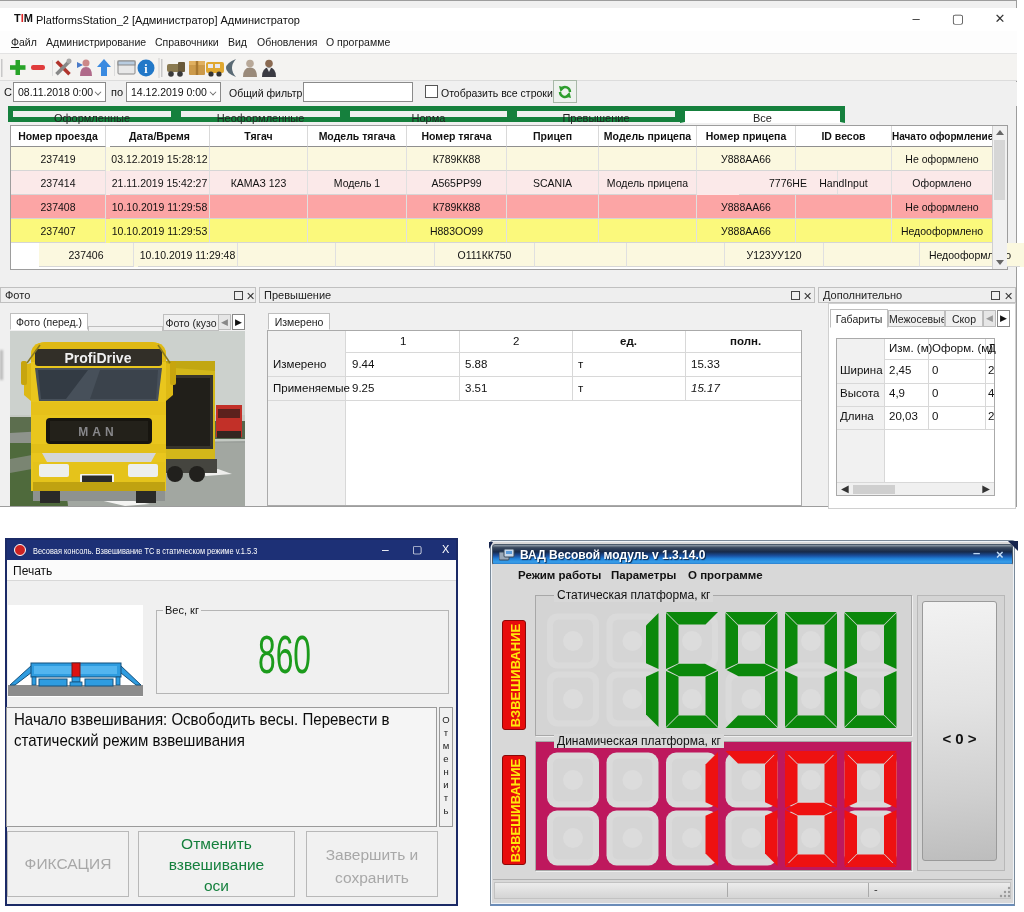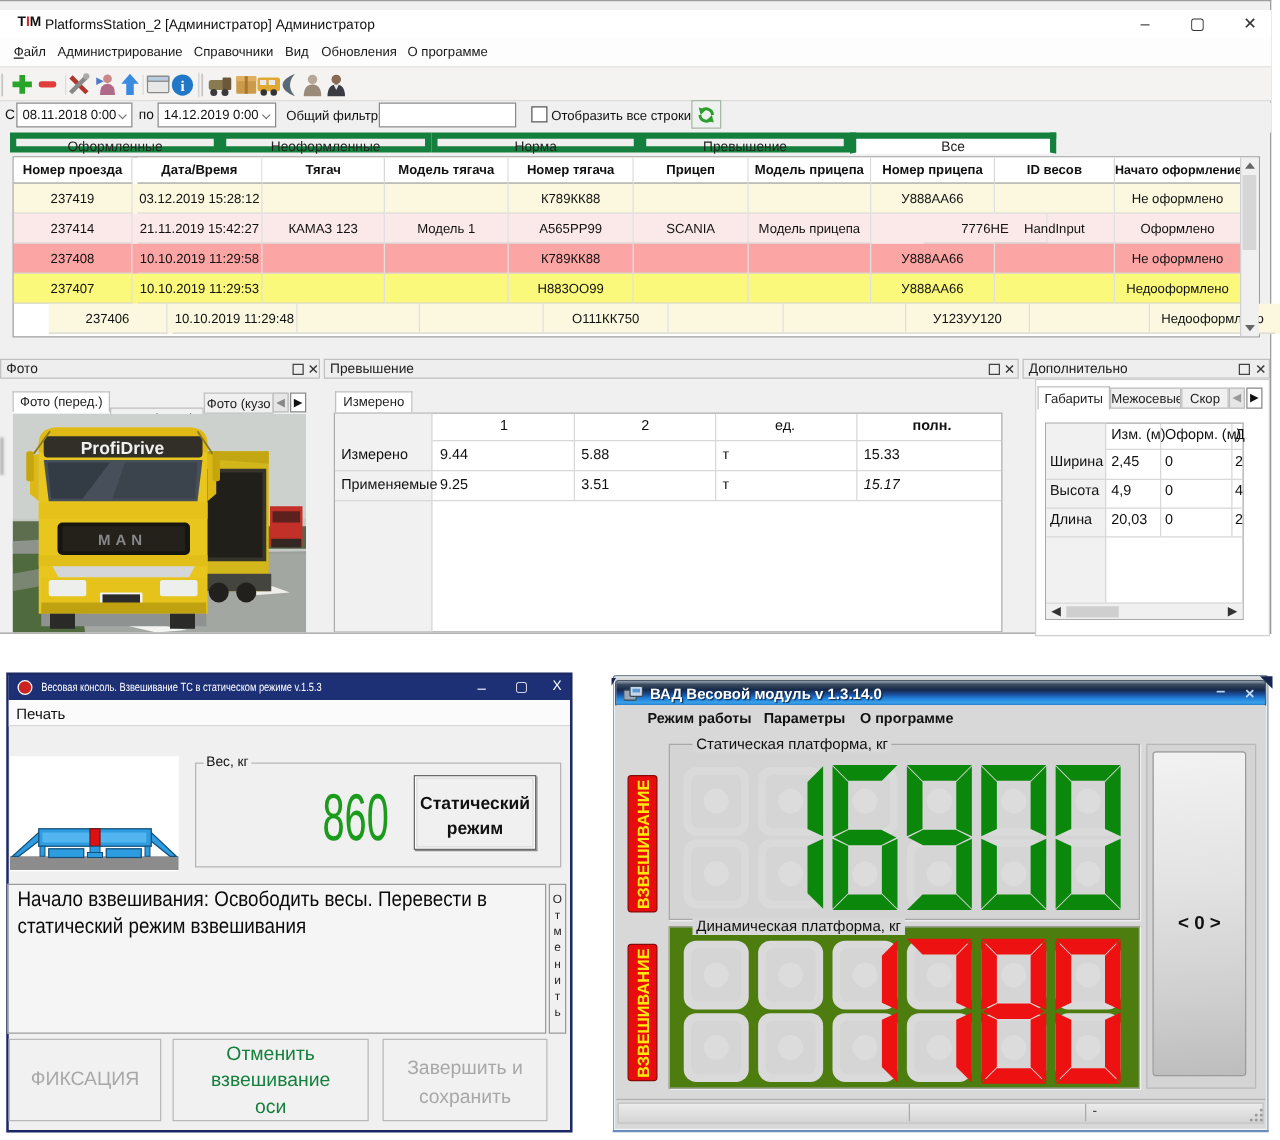--- a/index.html
+++ b/index.html
@@ -293,21 +293,21 @@
 <div class="white-pane abs" style="left:267px;top:330px;width:535px;height:176px;border-color:#aaa;font-size:11.5px;color:#111;">
   <div style="position:absolute;left:0;top:0;width:78px;height:174px;background:#f1f1f1;border-right:1px solid #d8d8d8;"></div>
   <div style="position:absolute;left:78px;top:21px;width:455px;height:1px;background:#d8d8d8;"></div>
   <div style="position:absolute;left:0;top:45px;width:533px;height:1px;background:#d8d8d8;"></div>
   <div style="position:absolute;left:0;top:69px;width:533px;height:1px;background:#d8d8d8;"></div>
   <div style="position:absolute;left:191px;top:0;width:1px;height:69px;background:#d8d8d8;"></div>
   <div style="position:absolute;left:304px;top:0;width:1px;height:69px;background:#d8d8d8;"></div>
   <div style="position:absolute;left:417px;top:0;width:1px;height:69px;background:#d8d8d8;"></div>
   <span style="position:absolute;left:132px;top:4px;">1</span>
   <span style="position:absolute;left:245px;top:4px;">2</span>
-  <span style="position:absolute;left:352px;top:4px;font-weight:normal;">ед.</span>
+  <span style="position:absolute;left:352px;top:4px;font-weight:bold;">ед.</span>
   <span style="position:absolute;left:462px;top:4px;font-weight:bold;">полн.</span>
   <span style="position:absolute;left:5px;top:27px;">Измерено</span>
   <span style="position:absolute;left:84px;top:27px;">9.44</span>
   <span style="position:absolute;left:197px;top:27px;">5.88</span>
   <span style="position:absolute;left:310px;top:27px;">т</span>
   <span style="position:absolute;left:423px;top:27px;">15.33</span>
   <span style="position:absolute;left:5px;top:51px;">Применяемые</span>
   <span style="position:absolute;left:84px;top:51px;">9.25</span>
   <span style="position:absolute;left:197px;top:51px;">3.51</span>
   <span style="position:absolute;left:310px;top:51px;">т</span>
@@ -374,21 +374,20 @@
     <rect x="108" y="72" width="4" height="8" fill="#2e9ce0" stroke="#14507c" stroke-width="0.8"></rect>
     <rect x="64" y="72" width="8" height="5" fill="#2e9ce0" stroke="#14507c" stroke-width="0.8"></rect>
     <rect x="31" y="74" width="28" height="7" fill="#2e9ce0" stroke="#14507c" stroke-width="1"></rect>
     <rect x="77" y="74" width="28" height="7" fill="#2e9ce0" stroke="#14507c" stroke-width="1"></rect>
     <rect x="62" y="77" width="12" height="4" fill="#2e9ce0" stroke="#14507c" stroke-width="0.8"></rect>
   </svg>
 </div>
 <div class="abs" style="left:156px;top:610px;width:293px;height:84px;border:1px solid #b5b5b5;">
   <span style="position:absolute;left:6px;top:-7px;background:#f0f0f0;padding:0 2px;font-size:11px;color:#111;">Вес, кг</span>
   <span style="position:absolute;left:101px;top:17px;font-size:53px;line-height:1;color:#1b9b1b;transform:scaleX(0.6);transform-origin:left top;display:inline-block;">860</span>
-  <div style="position:absolute;left:174px;top:9px;width:98px;height:60px;background:#f0f0f0;border:1px solid #6a6a6a;box-shadow:inset 0 0 0 1px #fdfdfd, inset 0 0 0 2px #d9d9d9, 1px 1px 0 #8a8a8a;text-align:center;font-weight:bold;font-size:14px;color:#111;line-height:20px;padding-top:11px;">Статический<br>режим</div>
 </div>
 <div class="abs" style="left:6px;top:707px;width:431px;height:120px;background:#f5f5f5;border:1px solid #9a9a9a;">
   <div style="position:absolute;left:7px;top:1px;font-size:17px;color:#0a0a0a;line-height:21px;white-space:nowrap;transform:scaleX(0.885);transform-origin:left top;">Начало взвешивания: Освободить весы. Перевести в<br>статический режим взвешивания</div>
 </div>
 <div class="abs" style="left:439px;top:707px;width:14px;height:120px;background:#f0f0f0;border:1px solid #9a9a9a;font-size:9.5px;color:#222;text-align:center;line-height:13px;">
   <div style="margin-top:5px;">О<br>т<br>м<br>е<br>н<br>и<br>т<br>ь</div>
 </div>
 <div class="abs" style="left:7px;top:831px;width:122px;height:66px;background:#f1f1f1;border:1px solid #b8b8b8;color:#a8a8a8;font-size:15.5px;text-align:center;line-height:64px;">ФИКСАЦИЯ</div>
 <div class="abs" style="left:138px;top:831px;width:157px;height:66px;background:#f1f1f1;border:1px solid #b8b8b8;color:#15803d;font-size:15.5px;text-align:center;line-height:21px;padding-top:1px;">Отменить<br>взвешивание<br>оси</div>
 <div class="abs" style="left:306px;top:831px;width:132px;height:66px;background:#f1f1f1;border:1px solid #b8b8b8;color:#a8a8a8;font-size:15.5px;text-align:center;line-height:23px;padding-top:11px;">Завершить и<br>сохранить</div>
@@ -472,21 +471,21 @@
         <polygon points="248.0,17.0 260.5,29.5 260.5,67.2 248.0,73.0" fill="#0b880b"></polygon>
         <polygon points="307.5,16.0 359.5,16.0 347.0,28.5 320.0,28.5" fill="#0b880b"></polygon>
         <polygon points="359.5,17.0 359.5,73.0 347.0,67.2 347.0,29.5" fill="#0b880b"></polygon>
         <polygon points="359.5,75.0 359.5,131.0 347.0,118.5 347.0,80.8" fill="#0b880b"></polygon>
         <polygon points="307.5,132.0 320.0,119.5 347.0,119.5 359.5,132.0" fill="#0b880b"></polygon>
         <polygon points="307.5,75.0 320.0,80.8 320.0,118.5 307.5,131.0" fill="#0b880b"></polygon>
         <polygon points="307.5,17.0 320.0,29.5 320.0,67.2 307.5,73.0" fill="#0b880b"></polygon>
       </svg>
     </div>
 </div>
-<div class="abs" style="left:535px;top:741px;width:377px;height:130px;border:1px solid #a8a8a8;background:#4d7c0f;box-shadow:1px 1px 0 #eee;">
+<div class="abs" style="left:535px;top:741px;width:377px;height:130px;border:1px solid #a8a8a8;background:#be185d;box-shadow:1px 1px 0 #eee;">
   <span style="position:absolute;left:18px;top:-8px;background:#d8d8d8;padding:0 3px;font-size:12px;color:#111;">Динамическая платформа, кг</span>
   <div id="seg2" style="position:absolute;left:1px;top:-7px;width:374px;height:135px;overflow:hidden;">
       <svg width="374" height="140" viewBox="0 0 374 140" style="position:absolute;left:0;top:0">
         <rect x="10.0" y="17.5" width="52" height="55.0" rx="10" fill="#dadada"></rect>
         <rect x="16.0" y="23.5" width="40" height="43.0" rx="6" fill="#d5d5d5"></rect>
         <circle cx="36.0" cy="45.0" r="10" fill="#dcdcdc"></circle>
         <rect x="10.0" y="75.5" width="52" height="55.0" rx="10" fill="#dadada"></rect>
         <rect x="16.0" y="81.5" width="40" height="43.0" rx="6" fill="#d5d5d5"></rect>
         <circle cx="36.0" cy="103.0" r="10" fill="#dcdcdc"></circle>
         <rect x="69.5" y="17.5" width="52" height="55.0" rx="10" fill="#dadada"></rect>

